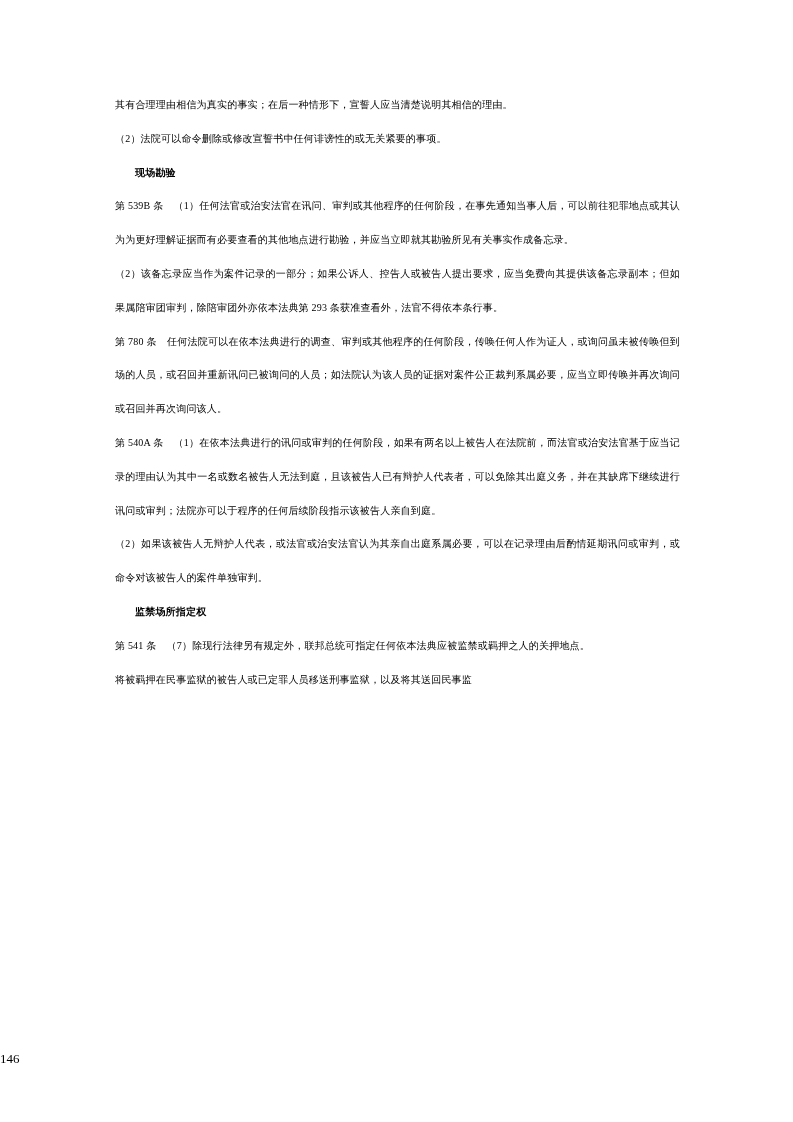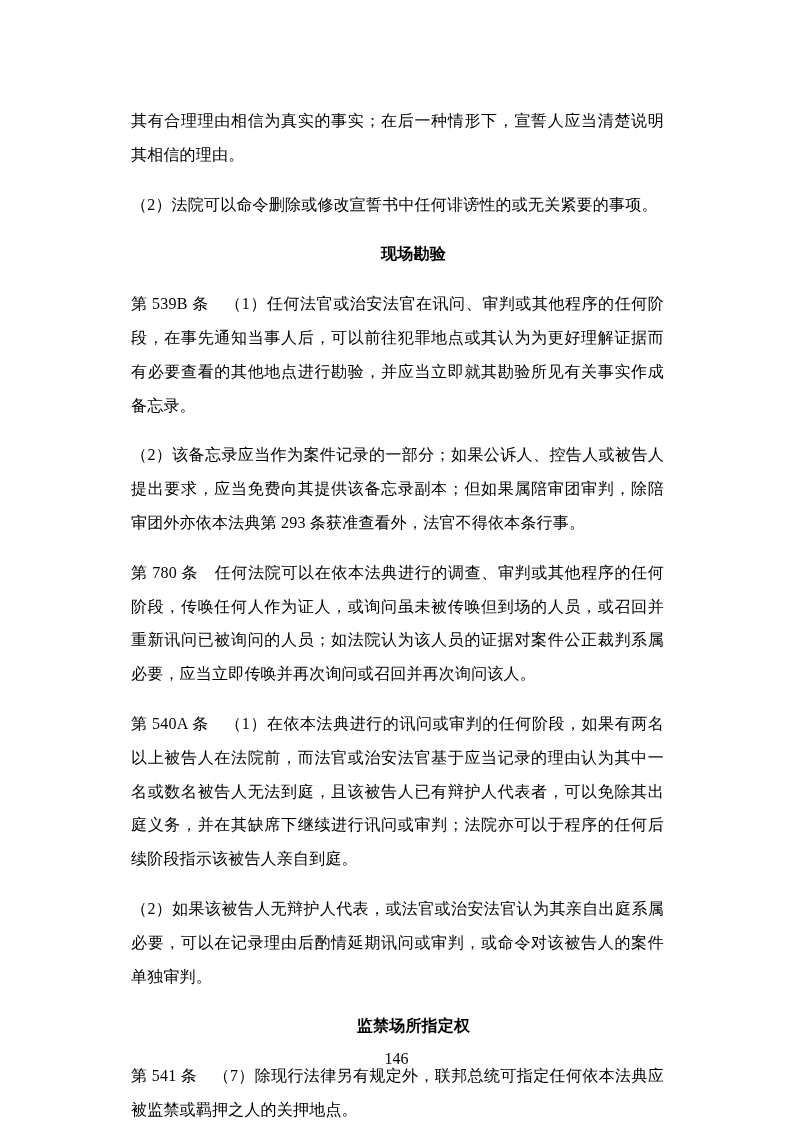--- a/index.html
+++ b/index.html
@@ -16,40 +16,39 @@
     font-family: "Liberation Serif", "DejaVu Serif", serif;
     color: #000000;
   }
   .content {
     position: absolute;
     left: 115px;
     top: 88px;
     width: 565px;
   }
   .content p {
-    margin: 16px;
-    font-size: 16px;
+    margin: 0;
+    font-size: 10px;
     line-height: 33.8px;
     text-align: justify;
     text-justify: inter-ideograph;
     word-break: break-all;
     letter-spacing: 0.2px;
   }
   .content p.heading {
     font-weight: bold;
-    text-align: center;
+    text-align: left;
     text-indent: 2em;
   }
   .footer {
     position: absolute;
     left: 0;
     top: 1050px;
     width: 100%;
-    text-align: center;
-    font-size: 16px;
+    font-size: 13px;
     line-height: 18px;
     color: #000000;
   }
 </style>
 </head>
 <body>
 
 <div class="page">
   <div class="content">
       <p class="body">其有合理理由相信为真实的事实；在后一种情形下，宣誓人应当清楚说明其相信的理由。</p>

